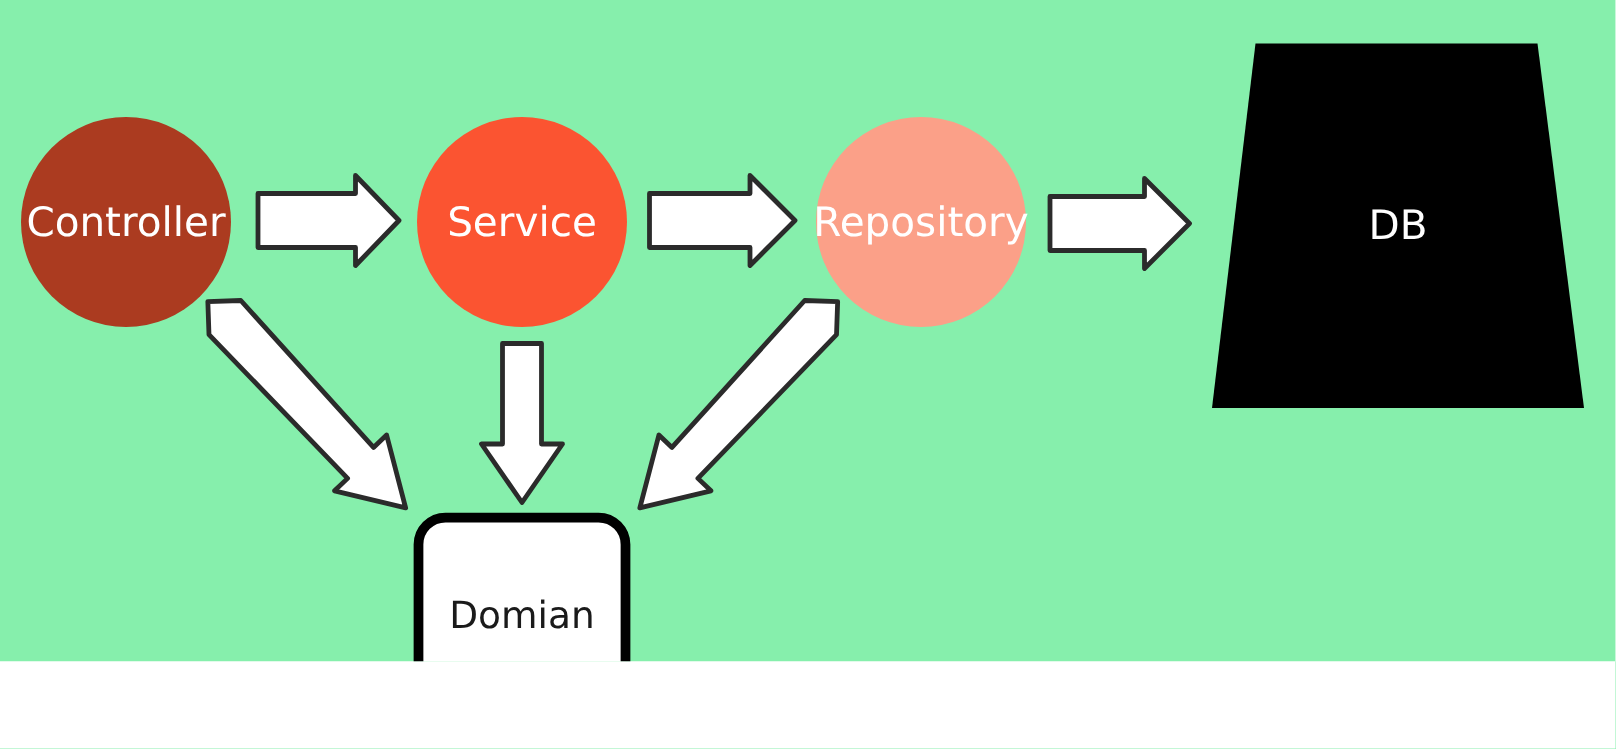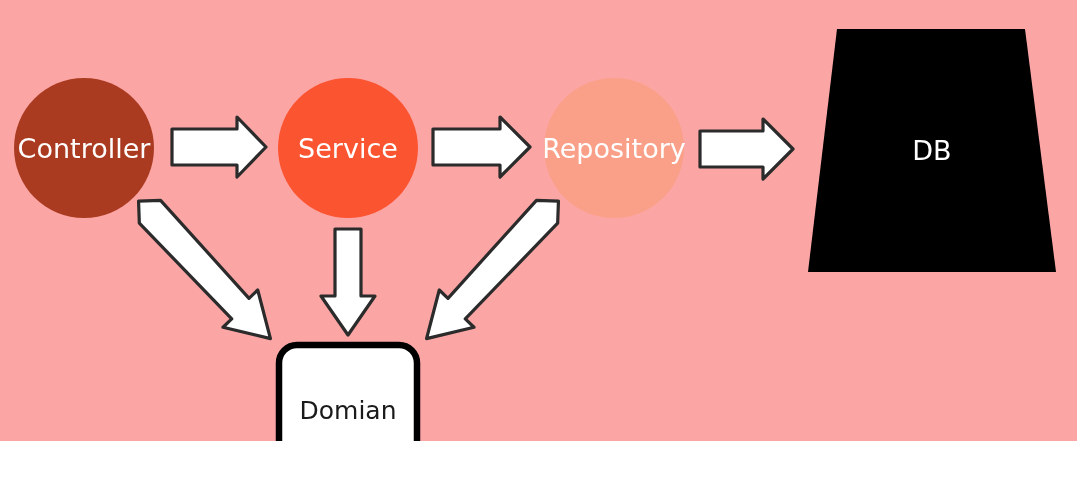--- a/index.html
+++ b/index.html
@@ -4,21 +4,21 @@
 <style>
   html, body {
     margin: 0;
     padding: 0;
     background: #ffffff;
   }
   #canvas {
     position: relative;
     width: 1077px;
     height: 441px;
-    background: #fca5a5;
+    background: #86efac;
     overflow: hidden;
     font-family: "DejaVu Sans", "Liberation Sans", sans-serif;
   }
   #diagram-svg {
     position: absolute;
     top: 0;
     left: 0;
     width: 1077px;
     height: 499px;
   }

